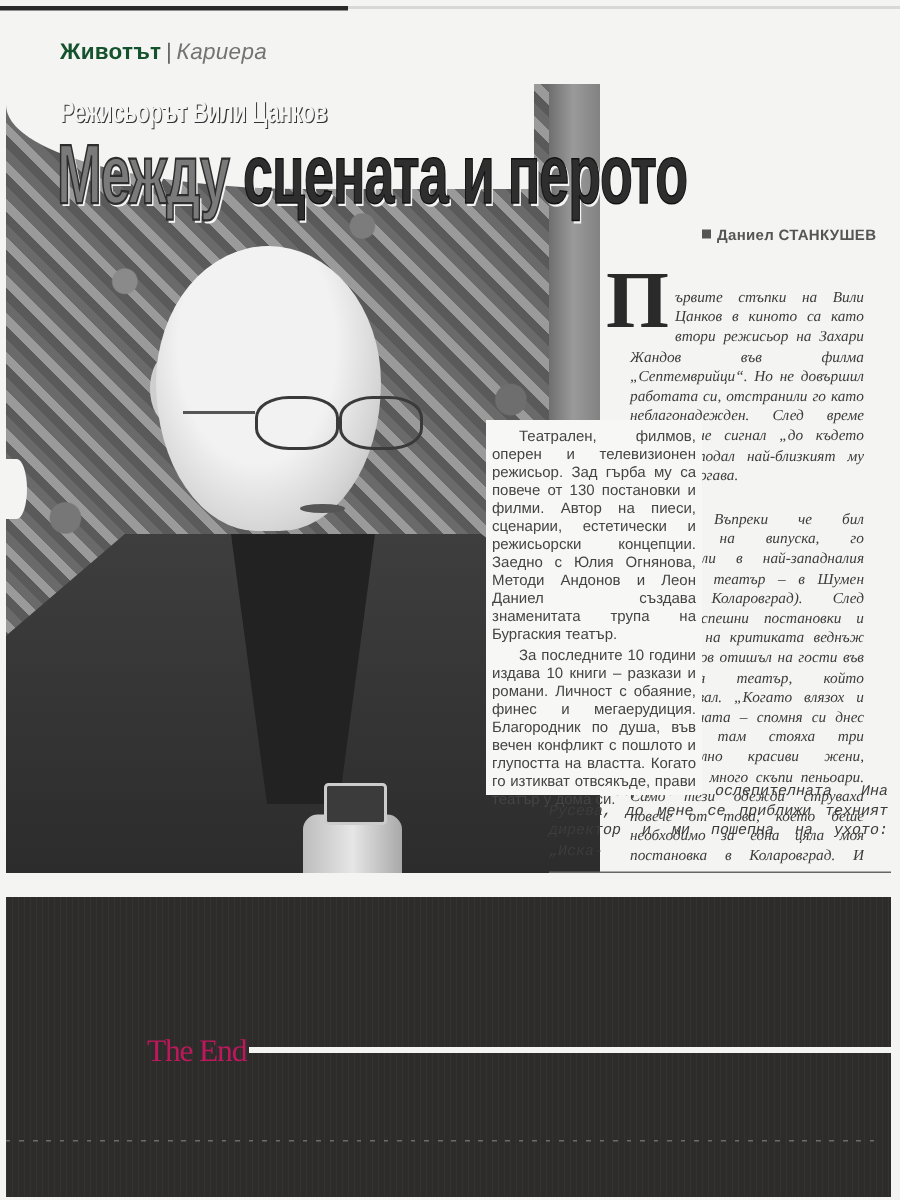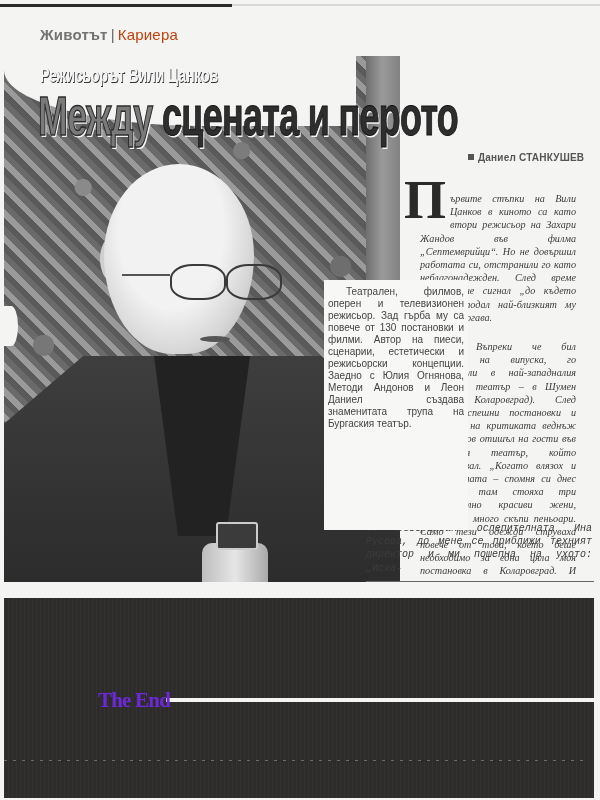--- a/index.html
+++ b/index.html
@@ -15,23 +15,23 @@
   }
   .top-rule-light {
     position: absolute; left: 232px; top: 4px; width: 368px; height: 2px;
     background: #d8d8d6;
   }
   .section-label {
     position: absolute; left: 40px; top: 26px;
     font-size: 15px; color: #555;
     letter-spacing: 0.2px;
   }
-  .section-label .sec-a { font-weight: bold; color: #737373; }
+  .section-label .sec-a { font-weight: bold; color: #14532d; }
   .section-label .sep { color: #666; margin: 0 3px; }
-  .section-label .sec-b { color: #c2410c; }
+  .section-label .sec-b { color: #737373; font-style: italic; }
 
   
   .photo {
     position: absolute; left: 4px; top: 56px; width: 396px; height: 526px;
     background:
       radial-gradient(circle at 20% 25%, #8a8a8a 0 8px, transparent 9px),
       radial-gradient(circle at 60% 18%, #7c7c7c 0 8px, transparent 9px),
       radial-gradient(circle at 10% 55%, #777 0 10px, transparent 11px),
       radial-gradient(circle at 85% 40%, #6e6e6e 0 10px, transparent 11px),
       repeating-linear-gradient(45deg, #5a5a5a 0 6px, #9a9a9a 6px 12px, #6a6a6a 12px 18px),
@@ -174,23 +174,22 @@
   .band-line {
     position: absolute; left: 166px; top: 698px; width: 428px; height: 4px;
     background: #f4f4f2;
   }
   .band-speck {
     position: absolute; left: 4px; top: 760px; width: 580px; height: 1px;
     background: repeating-linear-gradient(90deg, rgba(200,200,200,0.4) 0 3px, transparent 3px 9px);
   }
   .the-end {
     position: absolute; left: 98px; top: 688px;
-    font-family: "Liberation Serif", serif; font-size: 21px; color: #6d28d9;
+    font-family: "Liberation Serif", serif; font-size: 21px; color: #be185d;
     letter-spacing: -0.8px;
-    font-weight: bold;
   }
 </style>
 </head>
 <body>
 
 <div class="top-rule"></div>
 <div class="top-rule-light"></div>
 
 <div class="photo">
   <div class="arch"></div>
@@ -229,18 +228,19 @@
       <span style="display:block;max-height:237px;overflow:hidden;">Въпреки че бил първенец на випуска, го разпределили в най-западналия навремето театър – в Шумен (тогава Коларовград). След няколко успешни постановки и признание на критиката веднъж Вили Цанков отишъл на гости във Варненския театър, който процъфтявал. „Когато влязох и видях сцената – спомня си днес Вили, – там стояха три изключително красиви жени, облечени в много скъпи пеньоари. Само тези одежди струваха повече от това, което беше необходимо за една цяла моя постановка в Коларовград. И докато съзерцавах ослепителната Ина Русева, до мене се приближи техният директор и ми пошепна на ухото: „Иска-</span>
     </p>
 </div>
 
 <div class="body-cont">то съзерцавах ослепителната Ина Русева, до мене се приближи техният директор и ми пошепна на ухото: „Иска-</div>
 <div class="body-rule"></div>
 
 <div class="sidebar"></div>
 <div class="sidebar-text">
   <p>Театрален, филмов, оперен и телевизионен режисьор. Зад гърба му са повече от 130 постановки и филми. Автор на пиеси, сценарии, естетически и режисьорски концепции. Заедно с Юлия Огнянова, Методи Андонов и Леон Даниел създава знаменитата трупа на Бургаския театър.</p>
+  <p>За последните 10 години издава 10 книги – разкази и романи. Личност с обаяние, финес и мегаерудиция. Благородник по душа, във вечен конфликт с пошлото и глупостта на властта. Когато го изтикват отвсякъде, прави театър у дома си.</p>
 </div>
 
 <div class="band"></div>
 <div class="band-line"></div>
 <div class="band-speck"></div>
 <div class="the-end">The End</div>
 
 </body></html>

